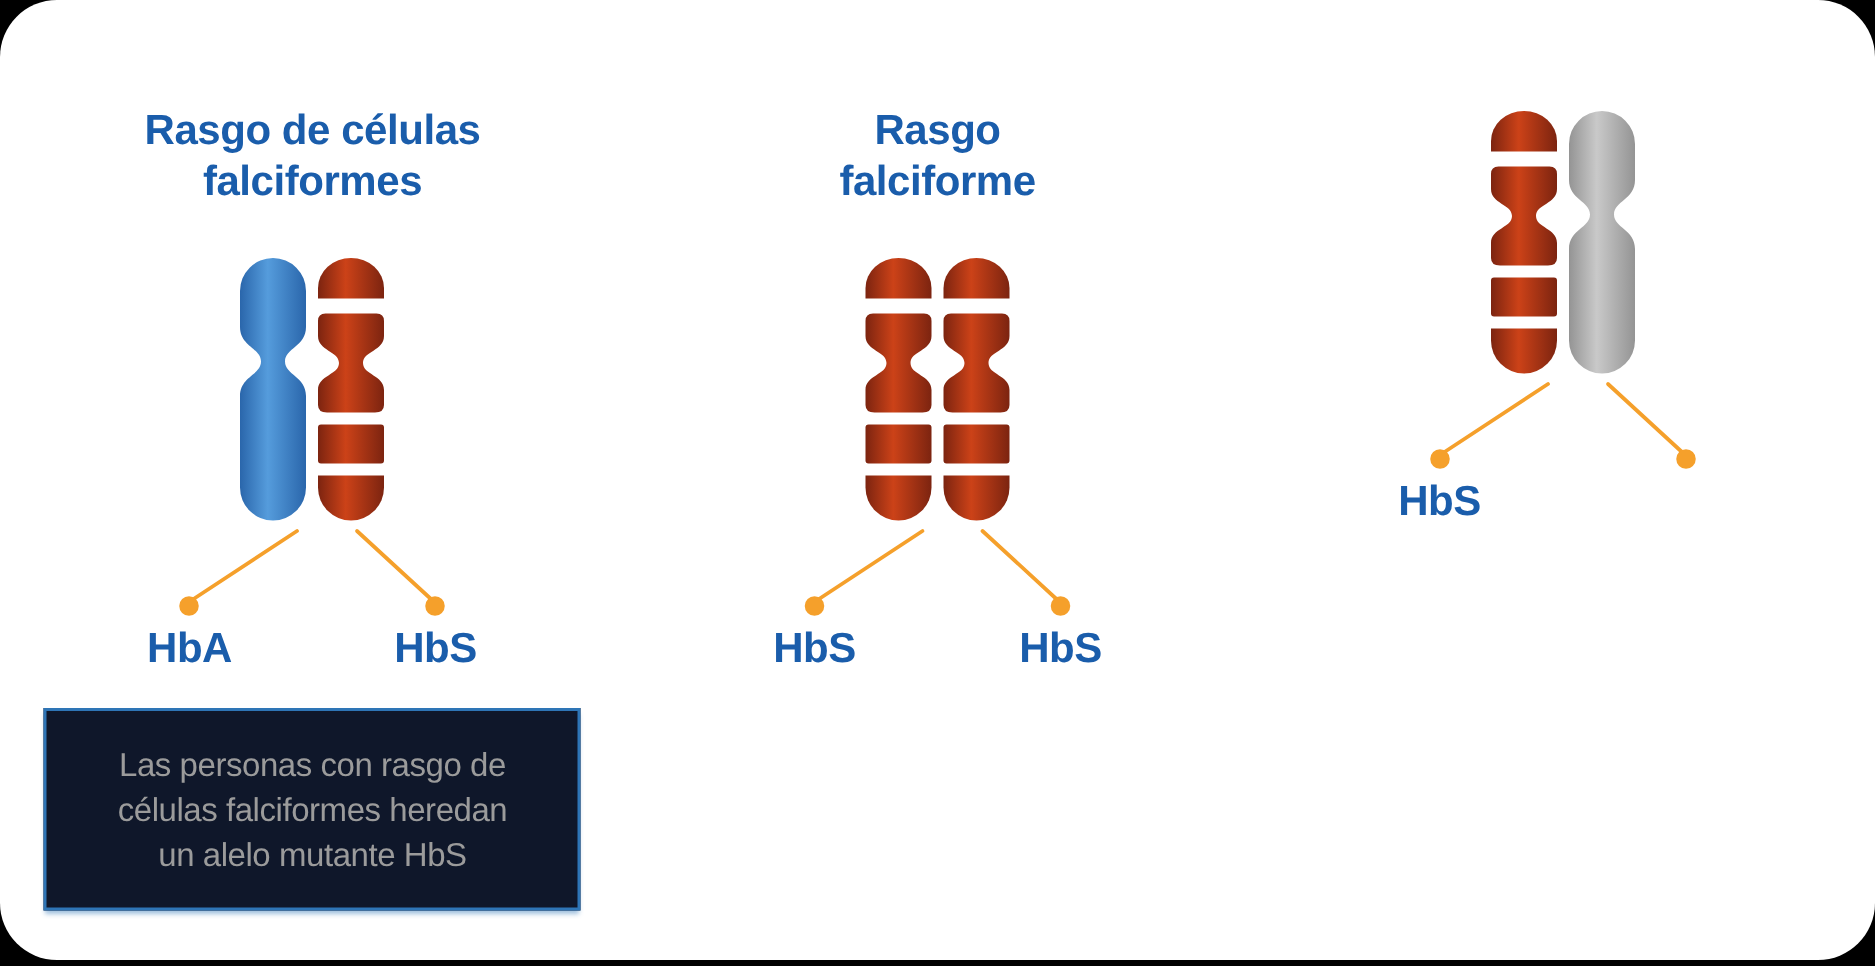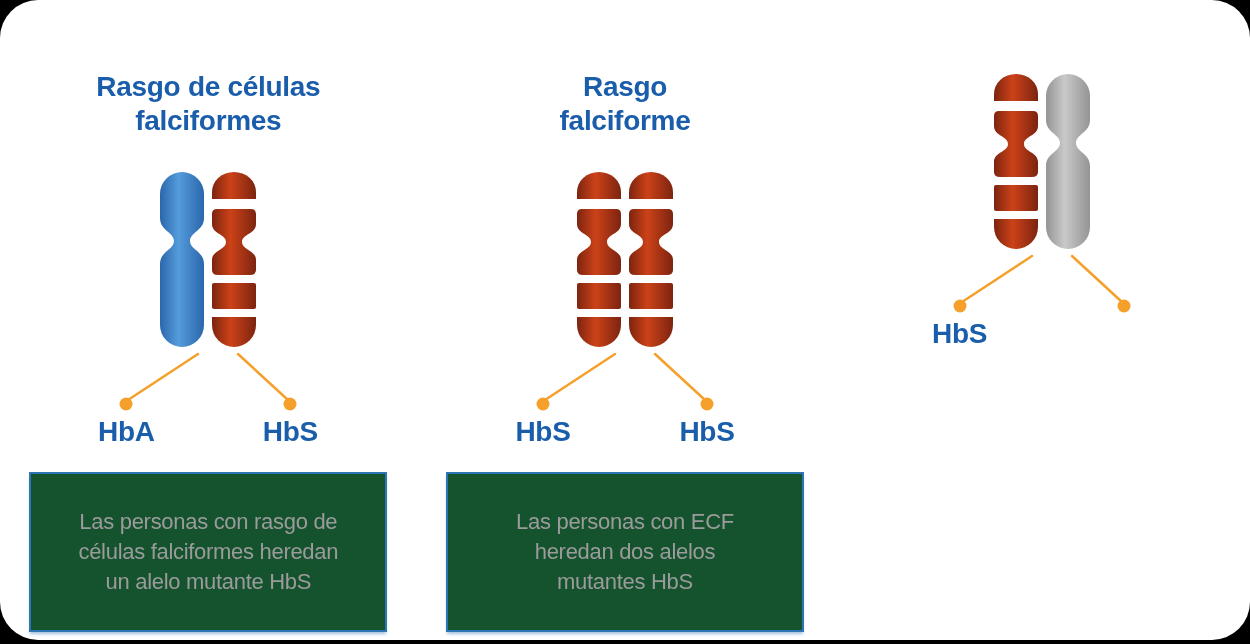--- a/index.html
+++ b/index.html
@@ -69,25 +69,25 @@
     font-size:28px;
     font-weight:700;
     letter-spacing:-0.3px;
     color:var(--title-blue);
     white-space:nowrap;
   }
   .allele.left{left:88px;}
   .allele.right{left:252px;}
   .textbox{
     width:358px;
-    height:160px;
+    height:135px;
     margin-top:20px;
     border:2px solid var(--border-blue);
     box-shadow:0 3px 3px -1px rgba(46,117,182,0.45);
-    background:#14532d;
+    background:#0f172a;
     display:flex;
     align-items:center;
     justify-content:center;
   }
   .textbox p{
     font-size:22px;
     line-height:30px;
     letter-spacing:-0.3px;
     color:var(--text-gray);
     text-align:center;
@@ -164,25 +164,20 @@
           <line class="connector" x1="160" y1="186" x2="90" y2="232"></line>
           <line class="connector" x1="200" y1="186" x2="250" y2="232"></line>
           <circle class="dot" cx="88" cy="236" r="6.5"></circle>
           <circle class="dot" cx="252" cy="236" r="6.5"></circle>
         </svg>
       </div>
       <div class="alleles">
         <span class="allele left">HbS</span>
         <span class="allele right">HbS</span>
       </div>
-      <div class="textbox">
-        <p>Las personas con ECF
-heredan dos alelos
-mutantes HbS</p>
-      </div>
     </section>
 
     <section class="column">
       <div class="figure">
         <svg viewBox="0 0 340 246" width="340" height="246">
           <use href="#chromo-banded" xlink:href="#chromo-banded" x="122" y="4" fill="url(#grad-red)"></use>
           <use href="#chromo-solid" xlink:href="#chromo-solid" x="174" y="4" fill="url(#grad-gray)"></use>
           <line class="connector" x1="160" y1="186" x2="90" y2="232"></line>
           <line class="connector" x1="200" y1="186" x2="250" y2="232"></line>
           <circle class="dot" cx="88" cy="236" r="6.5"></circle>

